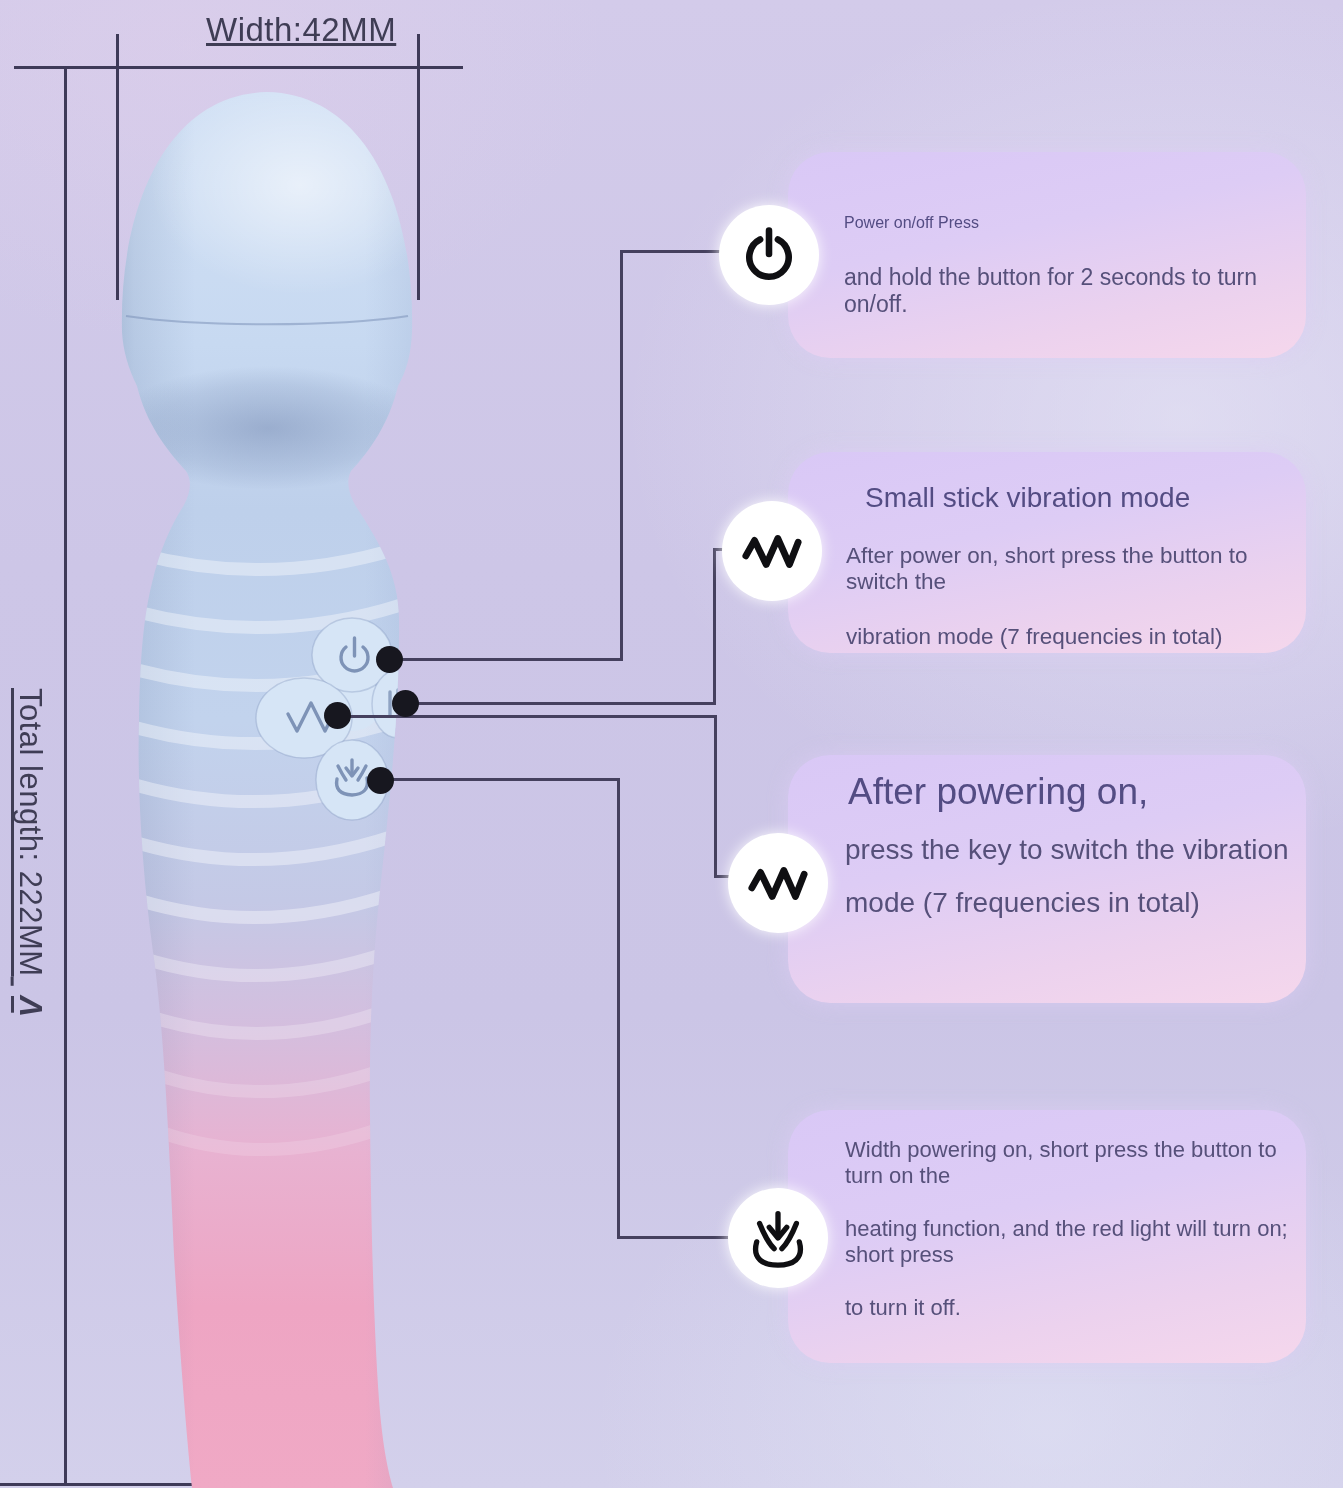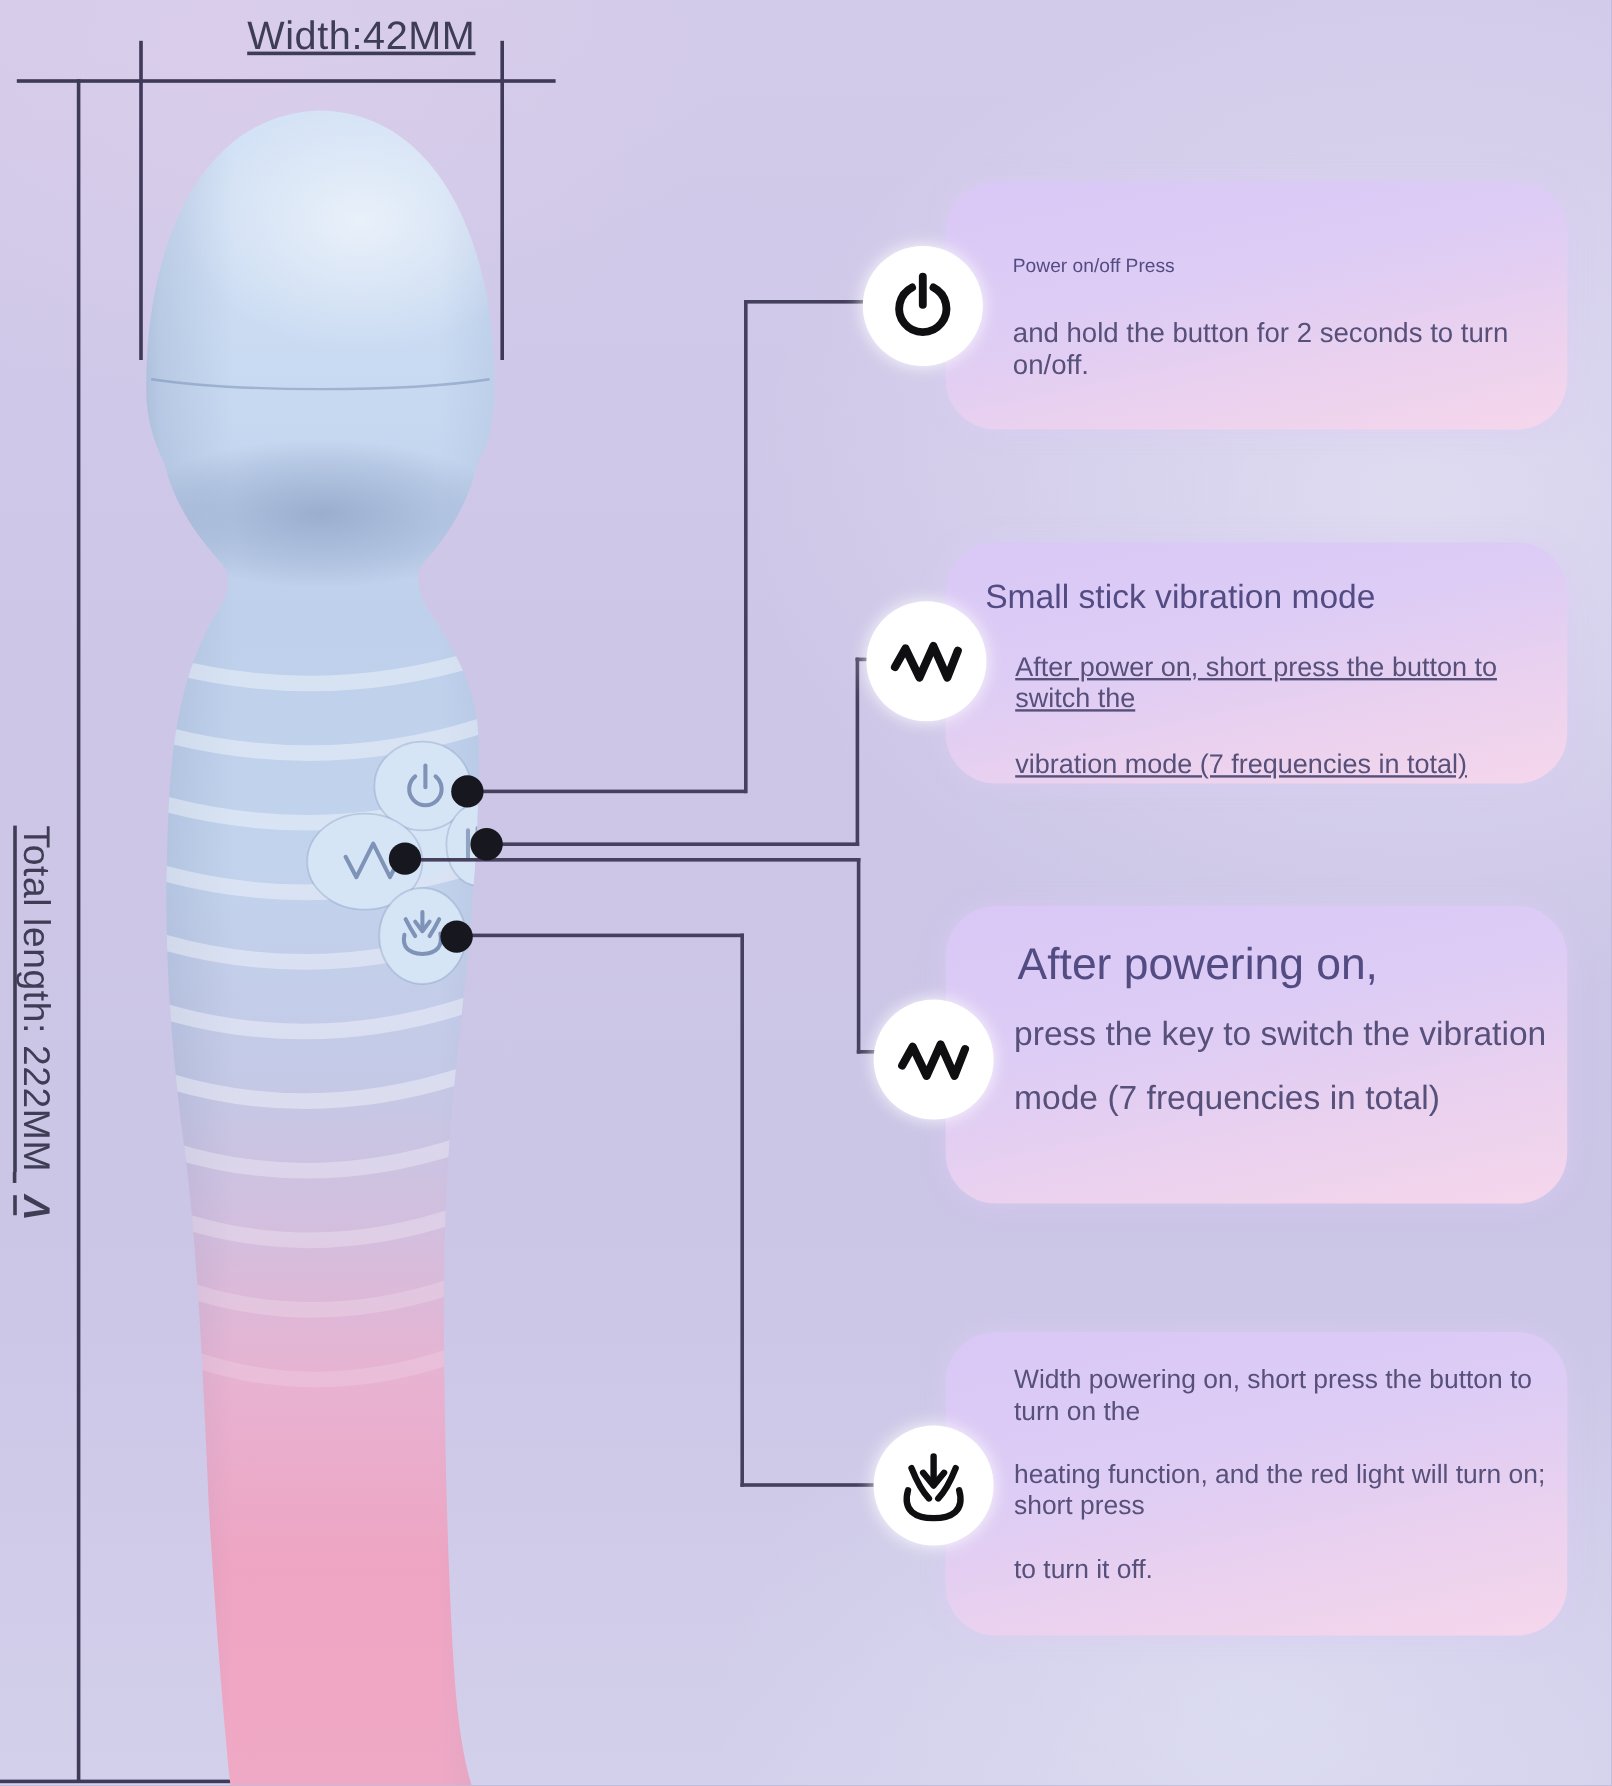--- a/index.html
+++ b/index.html
@@ -26,24 +26,24 @@
     position:absolute;left:788px;width:518px;border-radius:42px;z-index:2;
     background:linear-gradient(168deg,#d9c8f6 0%,#ddccf5 40%,#ecd2ee 75%,#f5d7ec 100%);
     box-shadow:0 0 22px rgba(219,204,244,0.65);
   }
   .callout .title{color:#534c83;}
   .callout .line{color:#56507a;}
   #box-power{top:152px;height:206px;}
   #box-power .title{margin:62px 0 0 56px;font-size:16px;}
   #box-power .line{margin:32px 0 0 56px;font-size:23px;}
   #box-vib-small{top:452px;height:201px;}
-  #box-vib-small .title{margin:30px 0 0 33px;font-size:28px;}
-  #box-vib-small .line{margin:29px 0 0 58px;font-size:22.5px;text-decoration:underline;}
+  #box-vib-small .title{margin:30px 0 0 77px;font-size:28px;}
+  #box-vib-small .line{margin:29px 0 0 58px;font-size:22.5px;}
   #box-vib-main{top:755px;height:248px;}
-  #box-vib-main .title{margin:28px 0 0 60px;font-size:37px;}
+  #box-vib-main .title{margin:16px 0 0 60px;font-size:37px;}
   #box-vib-main .line{margin:21px 0 0 57px;font-size:28px;}
   #box-warming{top:1110px;height:253px;}
   #box-warming .title{margin:34px 0 0 57px;font-size:31px;}
   #box-warming .line{margin:27px 0 0 57px;font-size:22px;}
   
   .icircle{
     position:absolute;width:100px;height:100px;border-radius:50%;background:#ffffff;z-index:4;
     display:flex;align-items:center;justify-content:center;
     box-shadow:0 0 14px rgba(255,255,255,0.9);
   }

